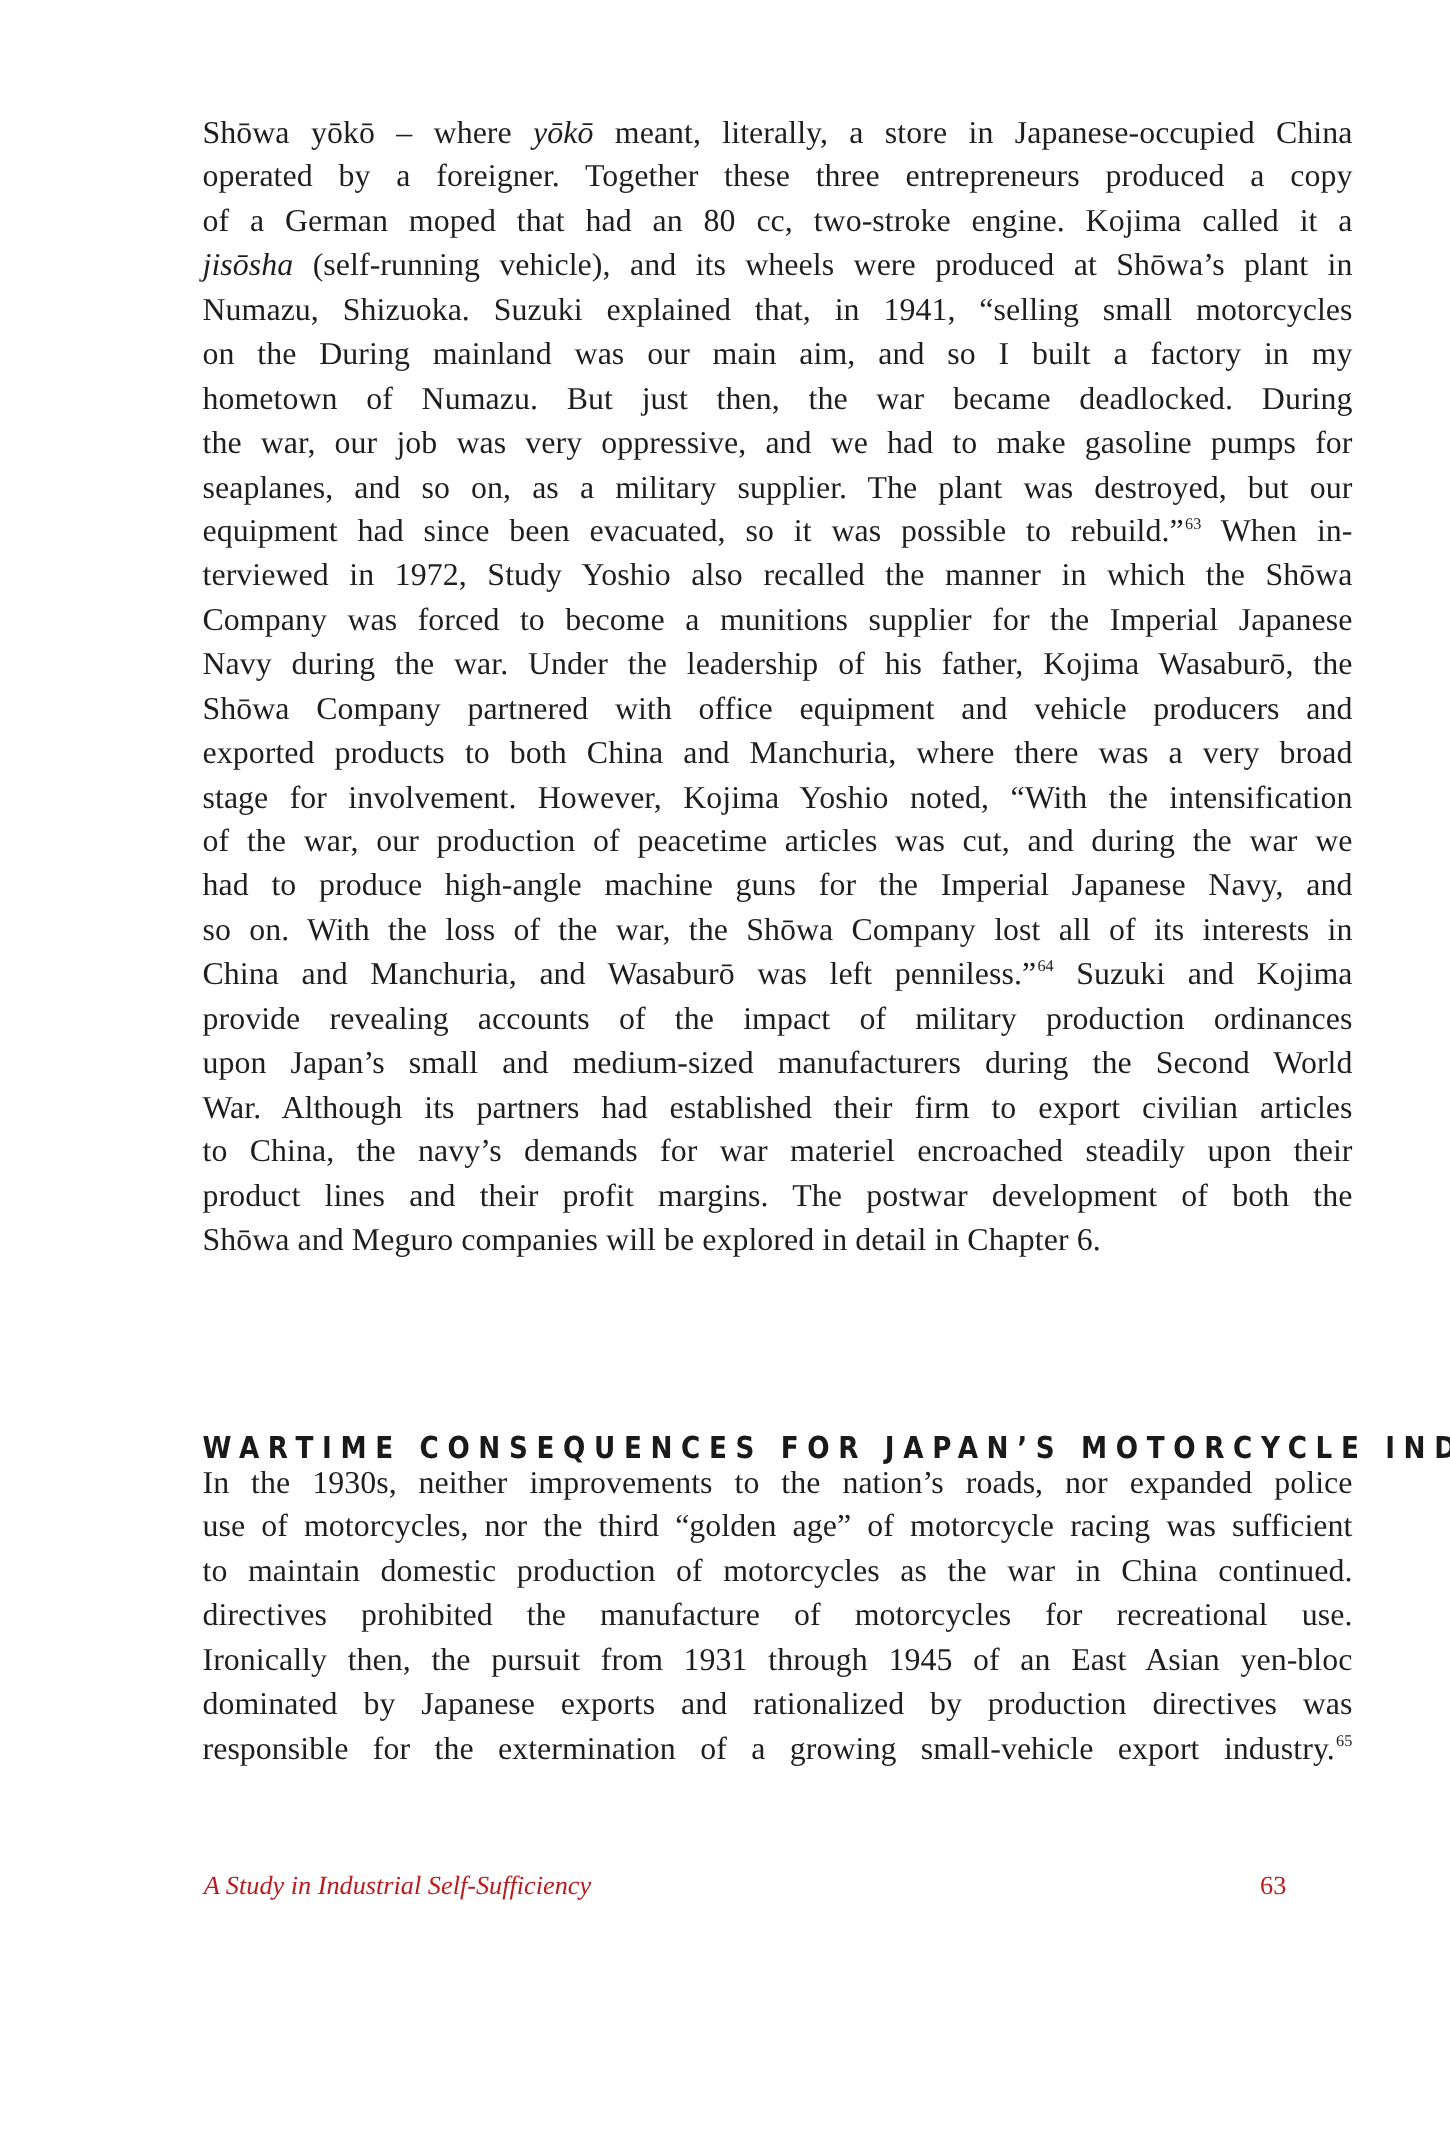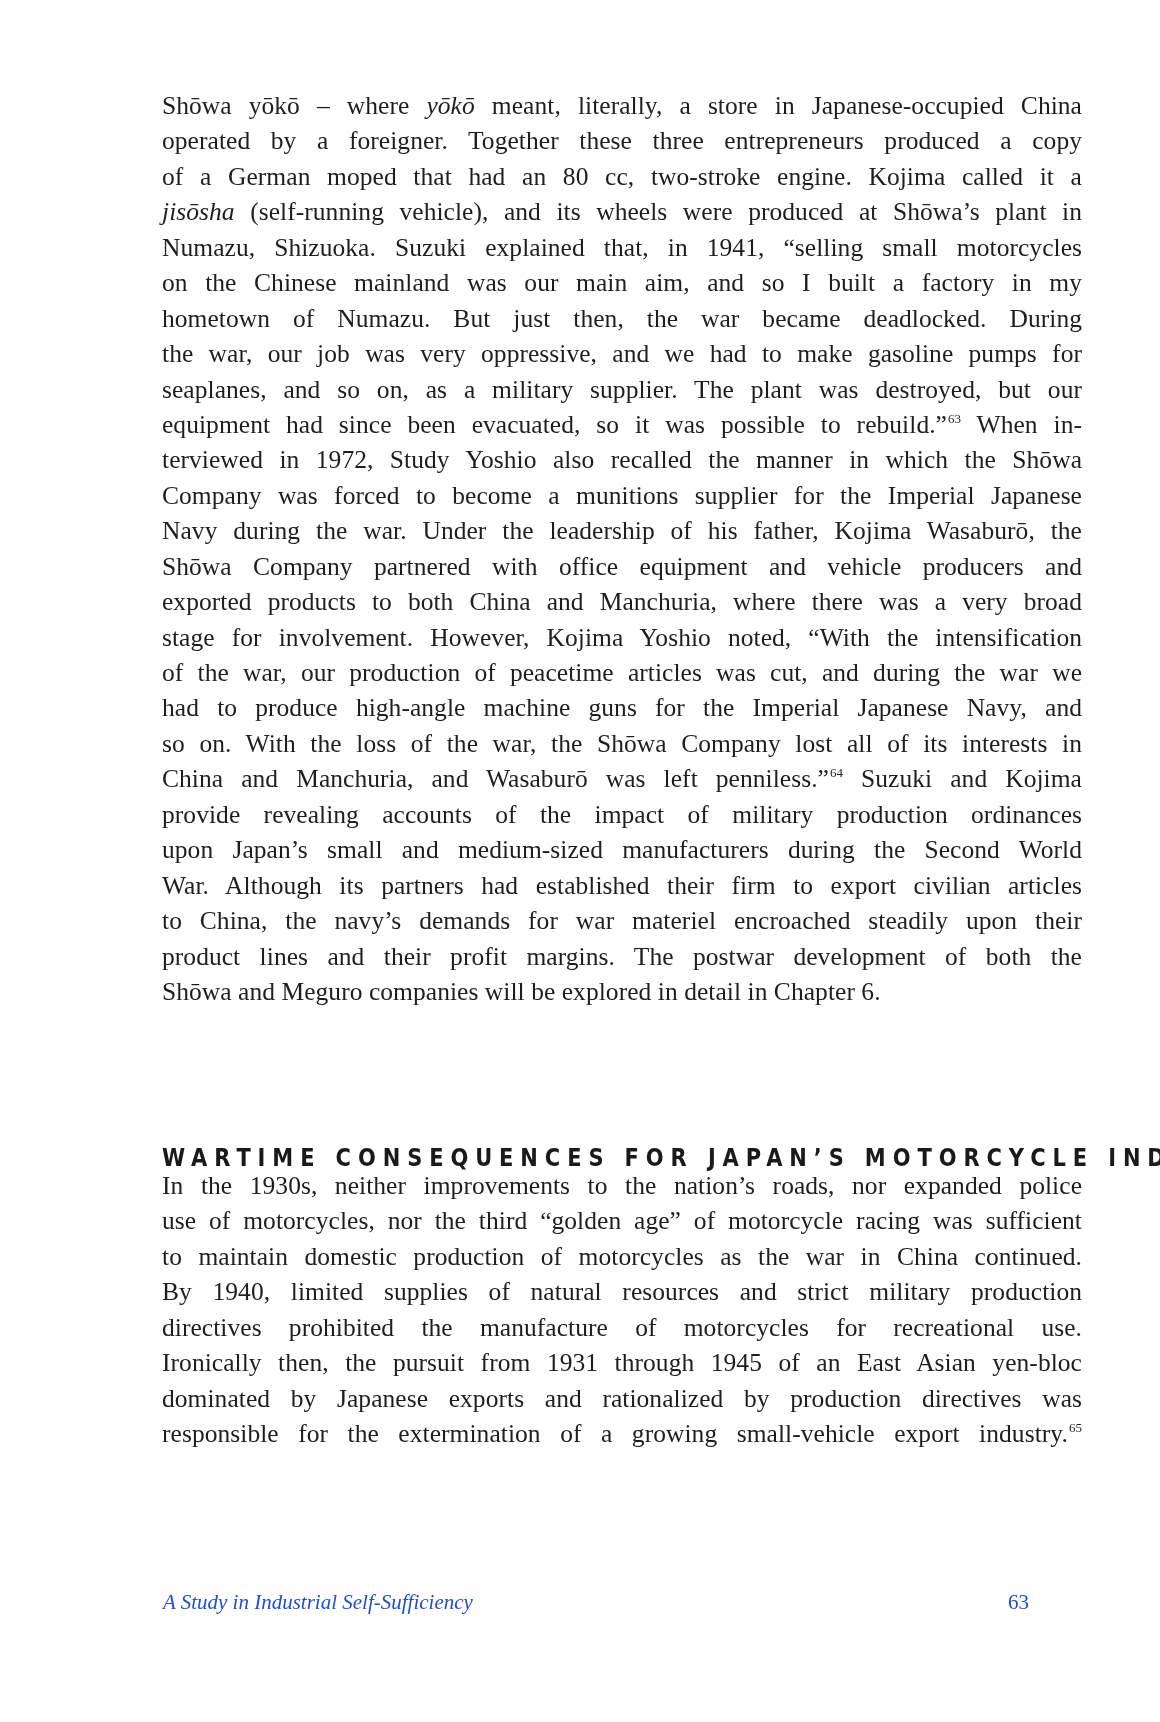--- a/index.html
+++ b/index.html
@@ -6,35 +6,35 @@
   body { width: 1160px; height: 1722px; position: relative; overflow: hidden; }
   .page { position: absolute; left: 0; top: 0; width: 1160px; height: 1722px; background: #fff; margin-left: 42px; }
   .block { position: absolute; left: 120px; width: 920px; font-family: "Liberation Serif", "DejaVu Serif", serif; color: #1e1e1e; }
   .line { display: block; height: 35.45px; line-height: 35.45px; font-size: 25.5px; text-align: justify; text-align-last: justify; white-space: nowrap; letter-spacing: 0.05px; }
   .line.last { text-align-last: left; }
   .line i { font-style: italic; }
   sup.fn { font-size: 13px; vertical-align: 0; position: relative; top: -10px; margin-left: 1px; }
   #para1 { top: 88px; }
   #heading { position: absolute; left: 120px; width: 920px; top: 1146px; font-family: "DejaVu Sans", "Liberation Sans", sans-serif; font-weight: bold; font-size: 21px; letter-spacing: 6.9px; color: #1a1a1a; white-space: nowrap; transform: scaleY(1.15); transform-origin: left center; }
   #para2 { top: 1168px; }
-  .footer { position: absolute; top: 1590px; font-family: "Liberation Serif", "DejaVu Serif", serif; font-size: 21px; color: #1d4ed8; }
+  .footer { position: absolute; top: 1496px; font-family: "Liberation Serif", "DejaVu Serif", serif; font-size: 21px; color: #b91c1c; }
   #footer-title { left: 121px; font-style: italic; }
   #footer-page { left: 966px; }
 </style>
 </head>
 <body>
 
 <div class="page">
   <div class="block" id="para1">
       <span class="line"><span>Shōwa yōkō – where </span><i>yōkō</i><span> meant, literally, a store in Japanese-occupied China</span></span>
       <span class="line"><span>operated by a foreigner. Together these three entrepreneurs produced a copy</span></span>
       <span class="line"><span>of a German moped that had an 80 cc, two-stroke engine. Kojima called it a</span></span>
       <span class="line"><i>jisōsha</i><span> (self-running vehicle), and its wheels were produced at Shōwa’s plant in</span></span>
       <span class="line"><span>Numazu, Shizuoka. Suzuki explained that, in 1941, “selling small motorcycles</span></span>
-      <span class="line"><span>on the Chinese mainland was our main aim, and so I built a factory in my</span></span>
+      <span class="line"><span>on the During mainland was our main aim, and so I built a factory in my</span></span>
       <span class="line"><span>hometown of Numazu. But just then, the war became deadlocked. During</span></span>
       <span class="line"><span>the war, our job was very oppressive, and we had to make gasoline pumps for</span></span>
       <span class="line"><span>seaplanes, and so on, as a military supplier. The plant was destroyed, but our</span></span>
       <span class="line"><span>equipment had since been evacuated, so it was possible to rebuild.”</span><sup class="fn">63</sup><span> When in-</span></span>
       <span class="line"><span>terviewed in 1972, Study Yoshio also recalled the manner in which the Shōwa</span></span>
       <span class="line"><span>Company was forced to become a munitions supplier for the Imperial Japanese</span></span>
       <span class="line"><span>Navy during the war. Under the leadership of his father, Kojima Wasaburō, the</span></span>
       <span class="line"><span>Shōwa Company partnered with office equipment and vehicle producers and</span></span>
       <span class="line"><span>exported products to both China and Manchuria, where there was a very broad</span></span>
       <span class="line"><span>stage for involvement. However, Kojima Yoshio noted, “With the intensification</span></span>
@@ -47,21 +47,20 @@
       <span class="line"><span>War. Although its partners had established their firm to export civilian articles</span></span>
       <span class="line"><span>to China, the navy’s demands for war materiel encroached steadily upon their</span></span>
       <span class="line"><span>product lines and their profit margins. The postwar development of both the</span></span>
       <span class="line last"><span>Shōwa and Meguro companies will be explored in detail in Chapter 6.</span></span>
     </div>
   <div id="heading">WARTIME CONSEQUENCES FOR JAPAN’S MOTORCYCLE INDUSTRY</div>
   <div class="block" id="para2">
       <span class="line"><span>In the 1930s, neither improvements to the nation’s roads, nor expanded police</span></span>
       <span class="line"><span>use of motorcycles, nor the third “golden age” of motorcycle racing was sufficient</span></span>
       <span class="line"><span>to maintain domestic production of motorcycles as the war in China continued.</span></span>
-      <span class="line"><span>By 1940, limited supplies of natural resources and strict military production</span></span>
       <span class="line"><span>directives prohibited the manufacture of motorcycles for recreational use.</span></span>
       <span class="line"><span>Ironically then, the pursuit from 1931 through 1945 of an East Asian yen-bloc</span></span>
       <span class="line"><span>dominated by Japanese exports and rationalized by production directives was</span></span>
       <span class="line"><span>responsible for the extermination of a growing small-vehicle export industry.</span><sup class="fn">65</sup></span>
     </div>
   <div class="footer" id="footer-title">A Study in Industrial Self-Sufficiency</div>
   <div class="footer" id="footer-page">63</div>
 </div>
 
 </body></html>

